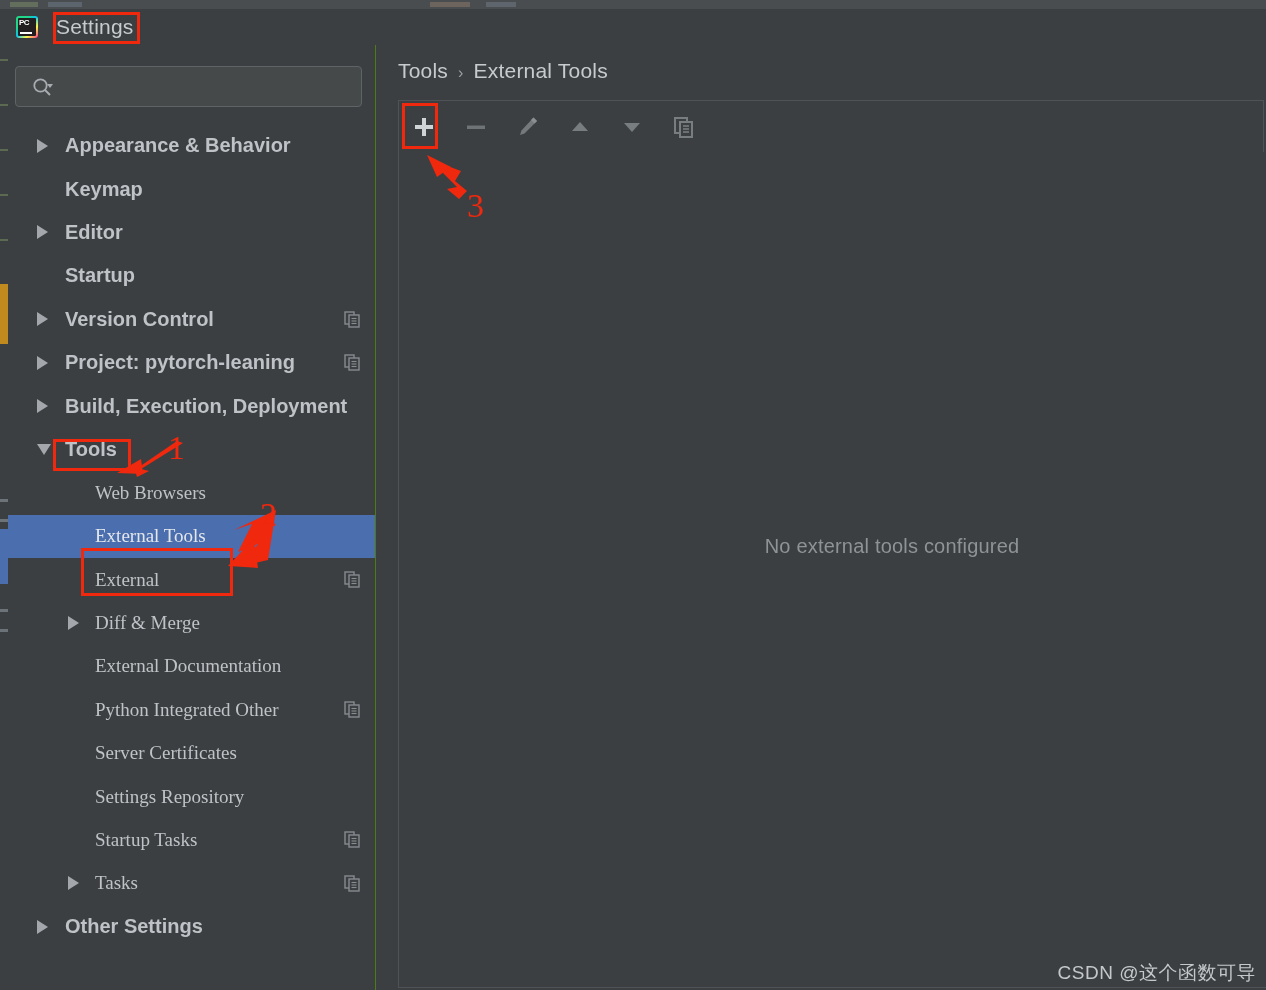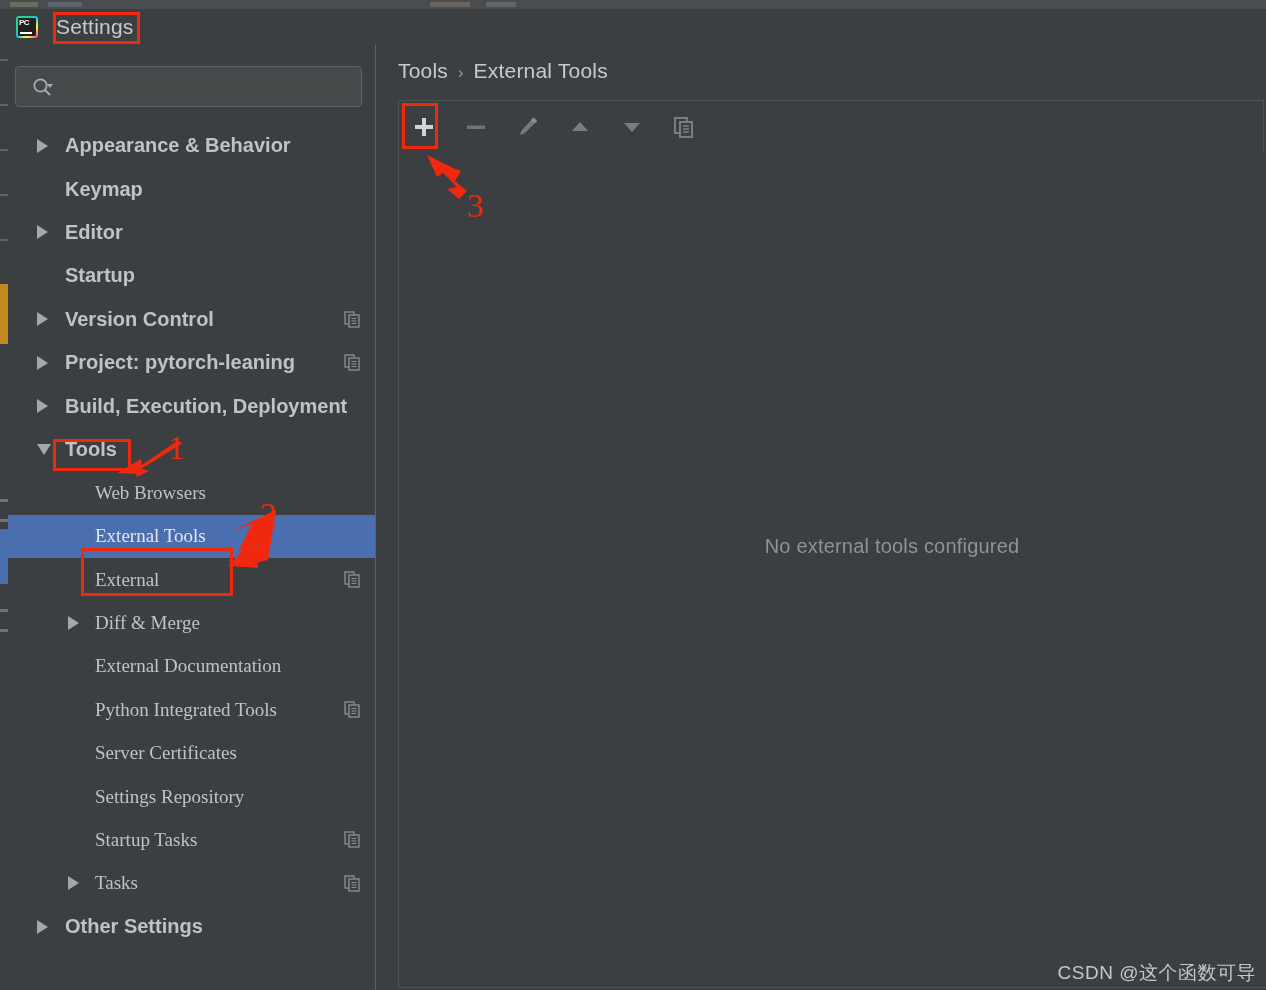--- a/index.html
+++ b/index.html
@@ -376,21 +376,21 @@
             </svg>
           </div>
           <div class="tree-row lvl1">
             <span class="tree-arrow collapsed"></span>
             <span class="tree-label">Diff &amp; Merge</span>
           </div>
           <div class="tree-row lvl1">
             <span class="tree-label">External Documentation</span>
           </div>
           <div class="tree-row lvl1">
-            <span class="tree-label">Python Integrated Tools</span>
+            <span class="tree-label">Python Integrated Other</span>
             <svg class="copy-badge" viewBox="0 0 17 17">
               <rect x="1" y="1" width="9" height="12" fill="none" stroke="#878c90" stroke-width="1.4"></rect>
               <rect x="5" y="4" width="10" height="12" fill="#3c3f41" stroke="#878c90" stroke-width="1.4"></rect>
               <line x1="7.5" y1="7.5" x2="12.5" y2="7.5" stroke="#878c90" stroke-width="1.1"></line>
               <line x1="7.5" y1="10" x2="12.5" y2="10" stroke="#878c90" stroke-width="1.1"></line>
               <line x1="7.5" y1="12.5" x2="12.5" y2="12.5" stroke="#878c90" stroke-width="1.1"></line>
             </svg>
           </div>
           <div class="tree-row lvl1">
             <span class="tree-label">Server Certificates</span>

